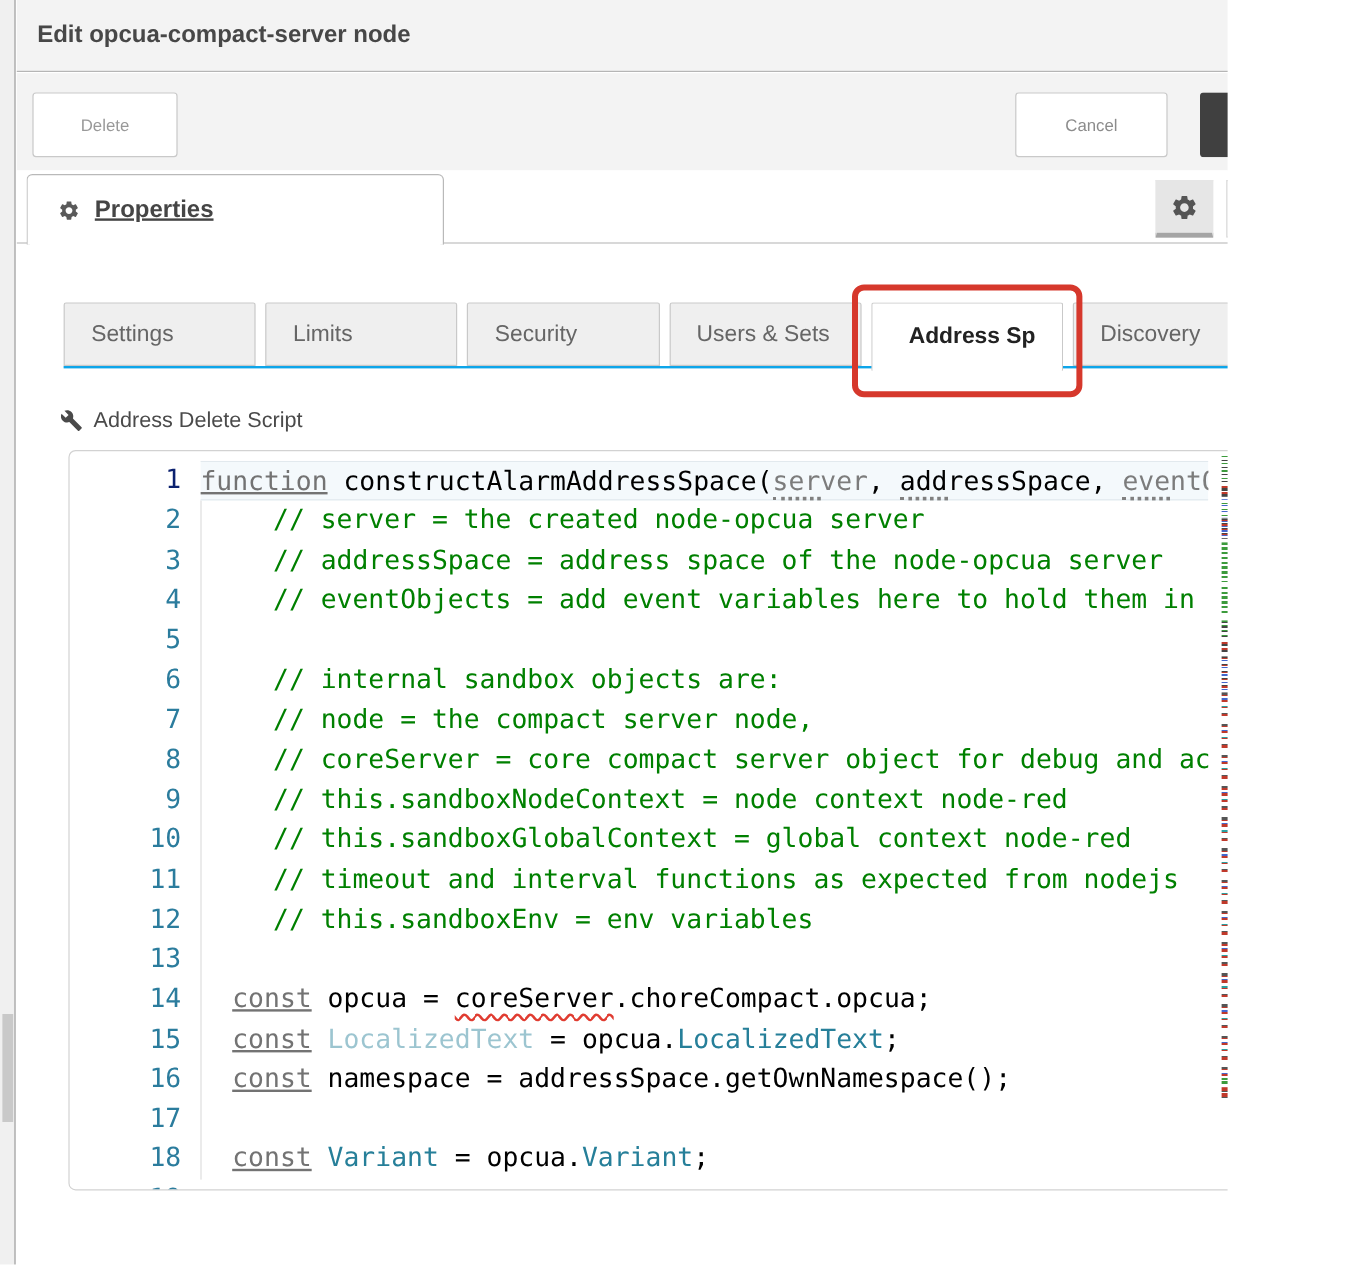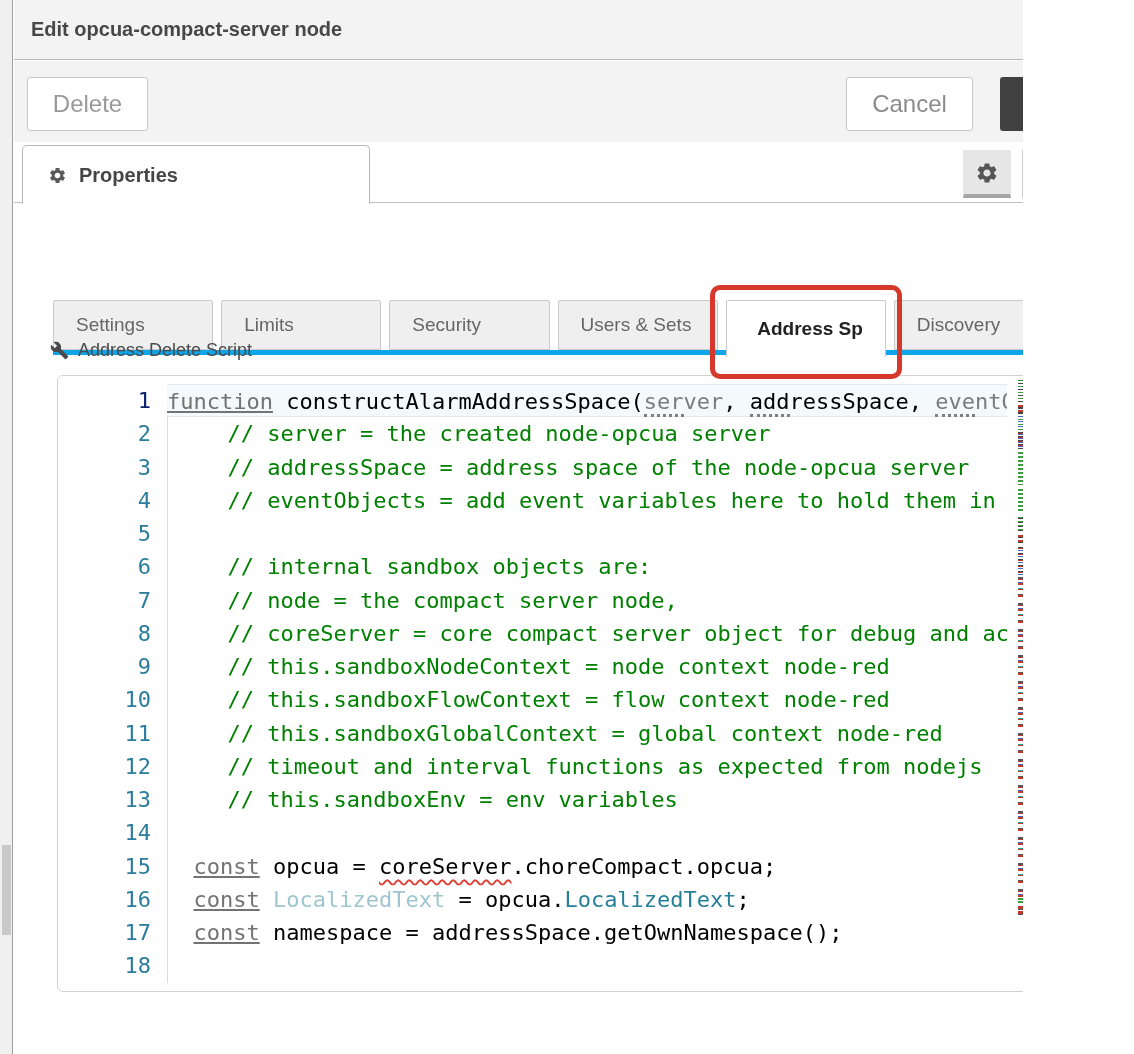--- a/index.html
+++ b/index.html
@@ -10,37 +10,37 @@
   
   .left-strip { position:absolute; left:0; top:0; width:13px; height:100%; background:#f0f0f0; border-right:1px solid #9e9e9e; }
   .left-thumb { position:absolute; left:2px; top:845px; width:9px; height:90px; background:#c9c9c9; }
 
   .dialog { position:absolute; left:14px; top:0; width:1120px; height:1054px; background:#fff; }
 
   .tray-header { position:absolute; left:0; top:0; width:100%; height:60px; background:#f3f3f3; border-bottom:1px solid #b5b5b5; display:flex; align-items:center; padding:0 17px; }
   .tray-title { font-size:20px; font-weight:bold; color:#474747; }
 
   .button-bar { position:absolute; left:0; top:61px; width:100%; height:81px; background:#f3f3f3; }
-  .btn { position:absolute; top:16px; height:54px; border-radius:3px; font-size:24px; display:flex; align-items:center; justify-content:center; cursor:pointer; }
+  .btn { position:absolute; top:16px; height:54px; border-radius:3px; font-size:14px; display:flex; align-items:center; justify-content:center; cursor:pointer; }
   .btn-delete { left:13px; width:121px; background:#fff; border:1px solid #c9c9c9; color:#999; }
   .btn-cancel { right:161px; width:127px; background:#fff; border:1px solid #c9c9c9; color:#8c8c8c; }
   .btn-done  { right:21px; width:113px; border:1px solid transparent; color:#fff; }
 
   
   .side-tab-row { position:absolute; left:0; top:142px; width:100%; height:61px; background:#fff; border-bottom:1px solid #bfbfbf; }
   .properties-tab { position:absolute; left:8px; top:3px; width:348px; height:59px; background:#fff; border:1px solid #b9b9b9; border-bottom:none; border-radius:5px 5px 0 0; display:flex; align-items:center; padding-left:25px; gap:12px; z-index:2; }
-  .properties-label { font-size:20px; font-weight:bold; color:#454545; }
+  .properties-label { font-size:20px; font-weight:bold; color:#454545;text-decoration:underline; }
   .icon-btn { position:absolute; top:8px; width:48px; height:48px; display:flex; align-items:center; justify-content:center; cursor:pointer; background:#fff; border:1px solid #ccc; }
   .icon-btn.selected { background:#e6e6e6; border-color:#e6e6e6; border-bottom:4px solid #a5a5a5; }
   .icon-btn.pos1 { right:123px; }
   .icon-btn.pos2 { right:64px; }
   .icon-btn.pos3 { right:6px; }
 
   
-  .node-tabs { position:absolute; left:39px; top:252px; width:1001px; height:55px; display:flex; gap:8px; border-bottom:5px solid #0ea5e9;margin-top:48px; }
+  .node-tabs { position:absolute; left:39px; top:252px; width:1001px; height:55px; display:flex; gap:8px; border-bottom:2px solid #0ea5e9; }
   .ntab { flex:1 1 0; background:#efefef; border:1px solid #c9c9c9; display:flex; align-items:center; padding:0 22px; font-size:19px; color:#666; white-space:nowrap; overflow:hidden; cursor:pointer; border-radius:2px 2px 0 0; }
   .ntab.active { position:relative; background:#fff; border-bottom:none; height:57px; z-index:1; color:#222; font-weight:bold; overflow:visible;justify-content:flex-end; }
   .ntab.active .lbl { overflow:hidden; white-space:nowrap; display:block; max-width:100%; }
   .annotation-box { position:absolute; left:-17px; right:-17px; top:-16px; bottom:-22px; border:5px solid #d6382c; border-radius:10px; pointer-events:none; z-index:6; }
 
   .section-label { position:absolute; left:36px; top:340px; display:flex; align-items:center; gap:9px; }
   .section-label span { font-size:18px; color:#4a4a4a; }
 
   
   .editor { position:absolute; left:43px; top:375px; width:1043px; height:617px; border:1px solid #d2d2d2; border-radius:6px; background:#fff; overflow:hidden; font-family:"DejaVu Sans Mono", monospace; font-size:22px; }
@@ -193,21 +193,20 @@
       <div class="code-area" id="codeArea">
           <div class="row cur"><span class="tk-kw">function</span><span class="tk-pl"> constructAlarmAddressSpace(</span><span class="tk-param tk-dots">ser</span><span class="tk-param">ver</span><span class="tk-pl">, </span><span class="tk-pl tk-dots">add</span><span class="tk-pl">ressSpace</span><span class="tk-pl">, </span><span class="tk-param tk-dots">eve</span><span class="tk-param">ntO</span></div>
           <div class="row"><span class="tk-com">  // server = the created node-opcua server</span></div>
           <div class="row"><span class="tk-com">  // addressSpace = address space of the node-opcua server</span></div>
           <div class="row"><span class="tk-com">  // eventObjects = add event variables here to hold them in mem</span></div>
           <div class="row"></div>
           <div class="row"><span class="tk-com">  // internal sandbox objects are:</span></div>
           <div class="row"><span class="tk-com">  // node = the compact server node,</span></div>
           <div class="row"><span class="tk-com">  // coreServer = core compact server object for debug and acces</span></div>
           <div class="row"><span class="tk-com">  // this.sandboxNodeContext = node context node-red</span></div>
-          <div class="row"><span class="tk-com">  // this.sandboxFlowContext = flow context node-red</span></div>
           <div class="row"><span class="tk-com">  // this.sandboxGlobalContext = global context node-red</span></div>
           <div class="row"><span class="tk-com">  // timeout and interval functions as expected from nodejs</span></div>
           <div class="row"><span class="tk-com">  // this.sandboxEnv = env variables</span></div>
           <div class="row"></div>
           <div class="row"><span class="tk-pl">  </span><span class="tk-kw">const</span><span class="tk-pl"> opcua = </span><span class="tk-err">coreServer</span><span class="tk-pl">.choreCompact.opcua;</span></div>
           <div class="row"><span class="tk-pl">  </span><span class="tk-kw">const</span><span class="tk-pl"> </span><span class="tk-typefade">LocalizedText</span><span class="tk-pl"> = opcua.</span><span class="tk-type">LocalizedText</span><span class="tk-pl">;</span></div>
           <div class="row"><span class="tk-pl">  </span><span class="tk-kw">const</span><span class="tk-pl"> namespace = addressSpace.getOwnNamespace();</span></div>
           <div class="row"></div>
           <div class="row"><span class="tk-pl">  </span><span class="tk-kw">const</span><span class="tk-pl"> </span><span class="tk-type">Variant</span><span class="tk-pl"> = opcua.</span><span class="tk-type">Variant</span><span class="tk-pl">;</span></div>
         </div>

